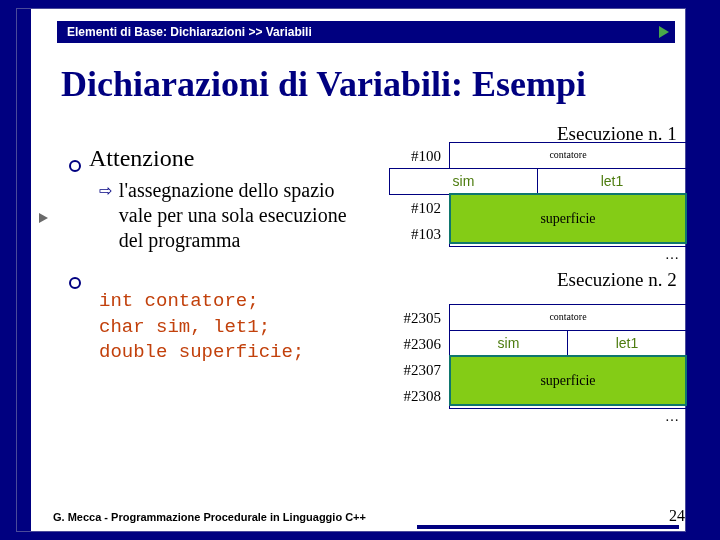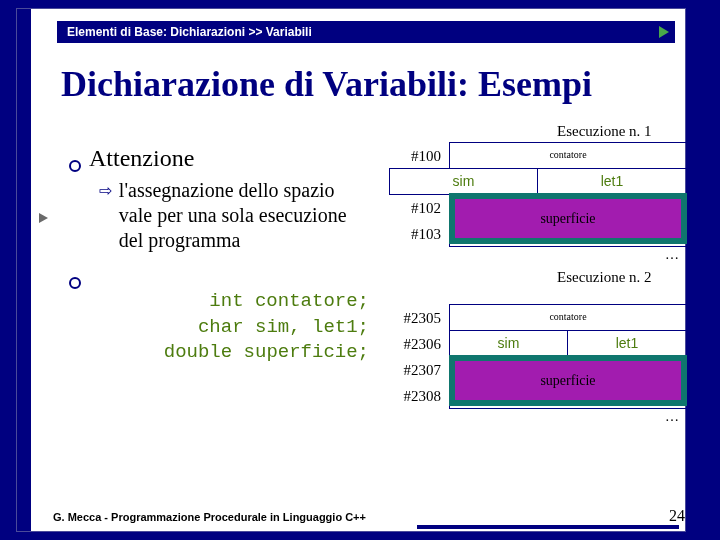--- a/index.html
+++ b/index.html
@@ -109,28 +109,27 @@
     font-size: 20px;
     color: #000;
     display: inline-block;
     width: 240px;
     line-height: 1.25;
   }
   .code-block {
     margin-left: 30px;
     font-family: "Courier New", monospace;
     font-size: 19px;
-    color: #4d7c0f;
+    color: #c2410c;
     line-height: 1.35;
-    text-align: right;
   }
   .exec-label {
     position: absolute;
     font-family: "Times New Roman", serif;
-    font-size: 15px;
+    font-size: 19px;
     color: #000;
   }
   .mem-table {
     position: absolute;
     width: 298px;
   }
   .mem-row {
     display: flex;
     align-items: stretch;
     height: 26px;
@@ -165,28 +164,28 @@
     width: 50%;
     font-family: Liberation Sans, sans-serif;
     font-size: 14px;
     color: #4d7c0f;
     text-align: center;
     line-height: 24px;
   }
   .halfcell:first-child { border-right: 1px solid #000080; }
   .span-box {
     position: absolute;
-    border: 6px solid #0f766e;
+    border: 2px solid #0f766e;
     font-family: "Times New Roman", serif;
     font-size: 14px;
     color: #000;
     display: flex;
     align-items: center;
     justify-content: center;
-    background: #a21caf;
+    background: #84cc16;
     text-align: right;
   }
   .dots {
     width: 60px;
     text-align: right;
     font-family: "Times New Roman", serif;
     font-size: 14px;
     padding-right: 8px;
   }
   .footer {
@@ -219,21 +218,21 @@
 
 <div class="slide">
   <div class="left-deco"></div>
   <div class="side-arrow"></div>
 
   <div class="header-bar">
     <span>Elementi di Base: Dichiarazioni &gt;&gt; Variabili</span>
     <span class="next-icon"></span>
   </div>
 
-  <div class="title">Dichiarazione di Variabili: Esempi</div>
+  <div class="title">Dichiarazioni di Variabili: Esempi</div>
 
   <div class="content-left">
     <div class="bullet-row">
       <span class="circle"></span>
       <span class="bullet-text">Attenzione</span>
     </div>
     <div class="sub">
       <span class="sub-arrow">⇨</span>
       <span class="sub-text">l'assegnazione dello spazio vale per una sola esecuzione del programma</span>
     </div>

